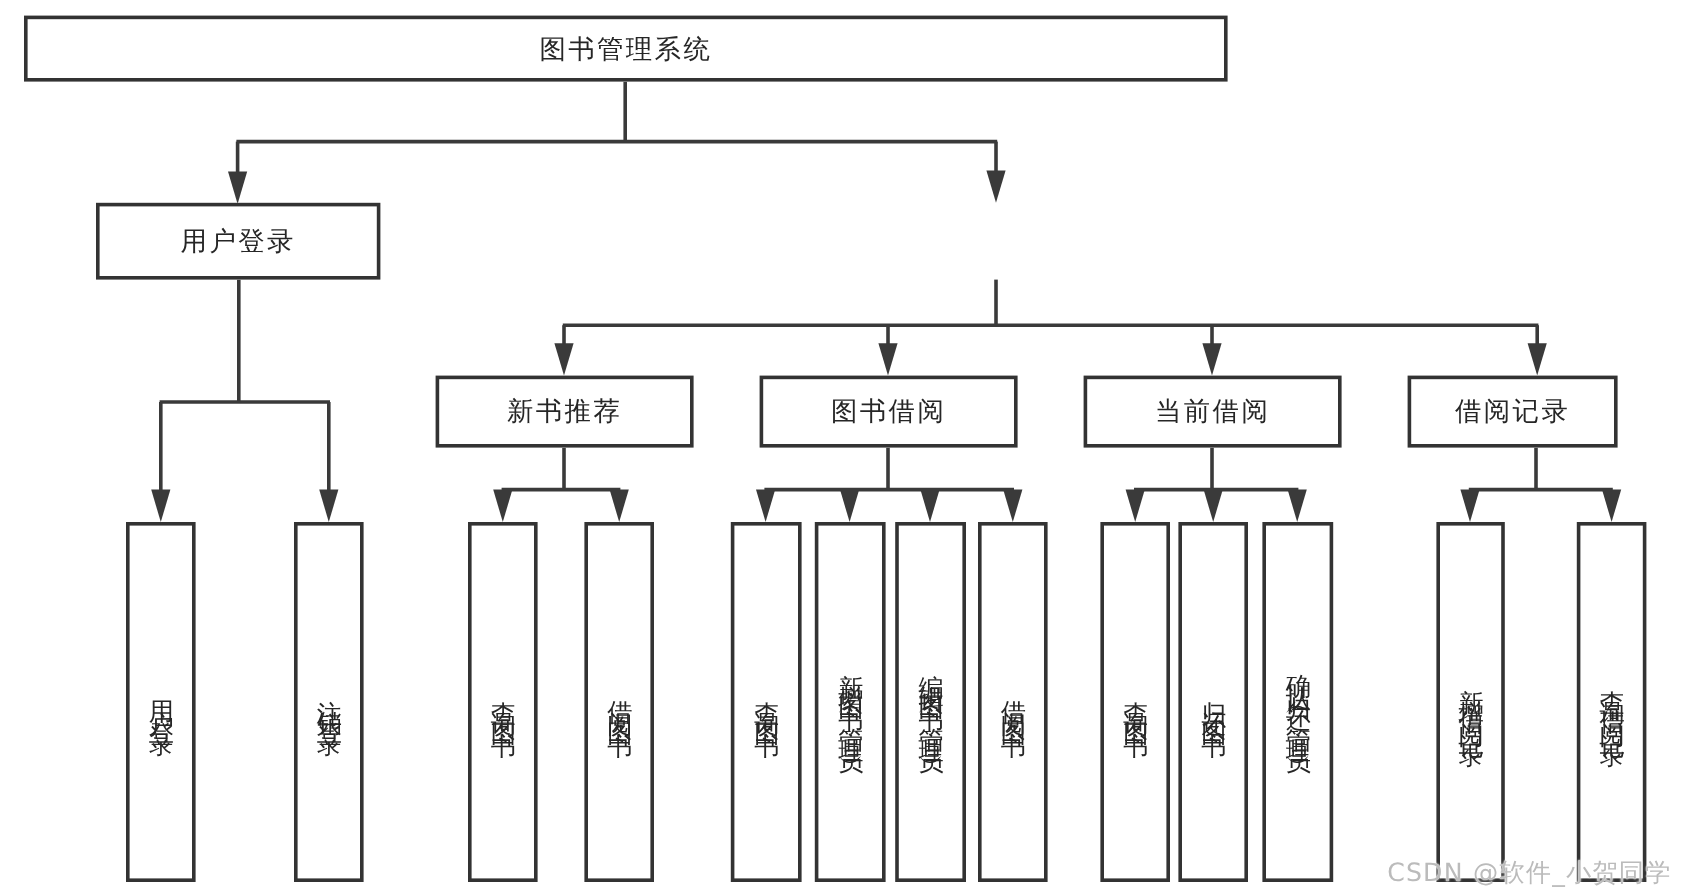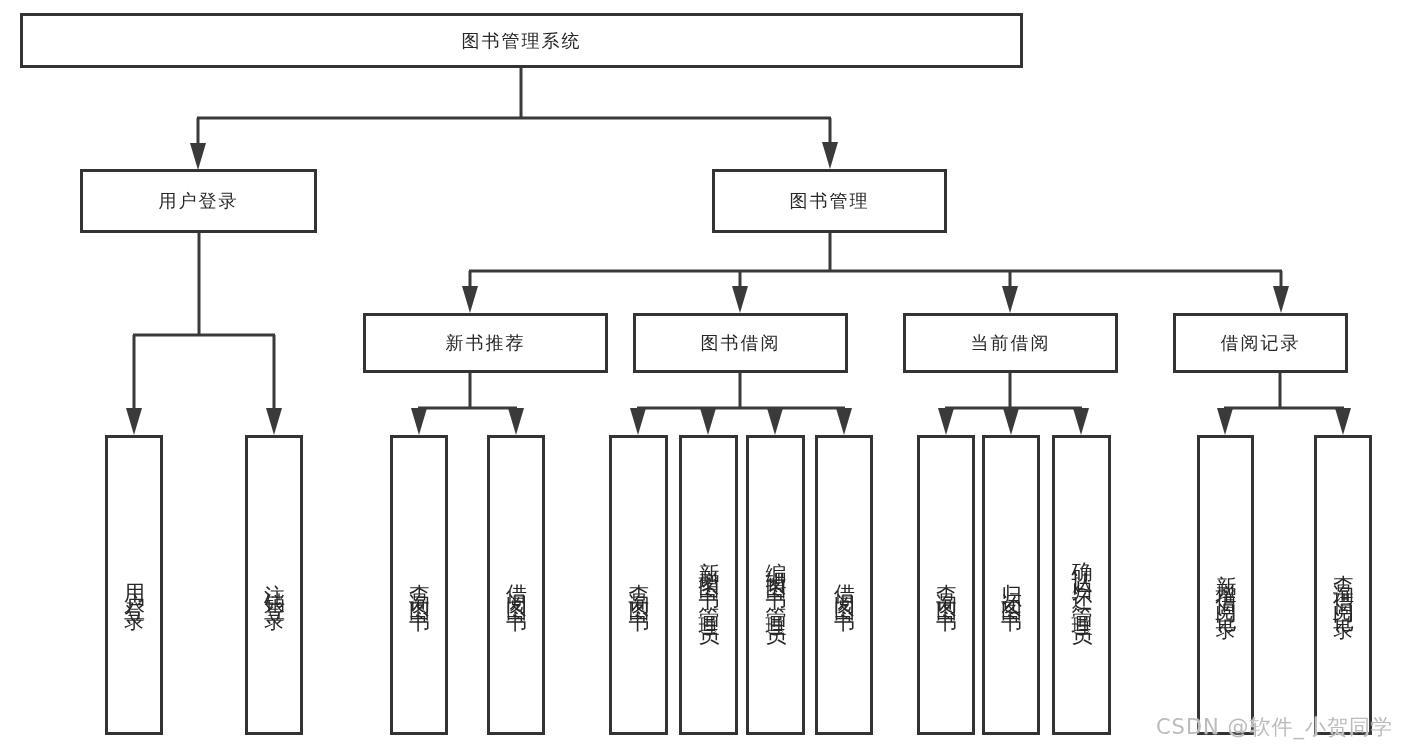--- a/index.html
+++ b/index.html
@@ -31,21 +31,21 @@
   .box{
     position:absolute;
     box-sizing:border-box;
     border:3px solid var(--border);
     background:#fff;
     display:flex;
     align-items:center;
     justify-content:center;
   }
   .box.h .lbl{
-    font-size:18px;
+    font-size:22px;
     letter-spacing:2px;
     color:var(--text);
     white-space:nowrap;
   }
   .box.v .lbl{
     display:block;
     writing-mode:vertical-rl;
     text-orientation:mixed;
     font-size:21px;
     line-height:1;
@@ -135,25 +135,22 @@
     </g>
   </svg>
 
   <div class="box h" style="left:20px;top:13px;width:1003px;height:55px">
     <span class="lbl">图书管理系统</span>
   </div>
 
   <div class="box h" style="left:80px;top:169px;width:237px;height:64px">
     <span class="lbl">用户登录</span>
   </div>
-  <div class="box h" style="left:712px;top:169px;width:235px;height:64px">
-    <span class="lbl">图书管理</span>
-  </div>
-
-  <div class="box h" style="left:363px;top:313px;width:245px;height:60px">
+
+  <div class="box h" style="left:363px;top:313px;width:215px;height:60px">
     <span class="lbl">新书推荐</span>
   </div>
   <div class="box h" style="left:903px;top:313px;width:215px;height:60px">
     <span class="lbl">当前借阅</span>
   </div>
   <div class="box h" style="left:633px;top:313px;width:215px;height:60px">
     <span class="lbl">图书借阅</span>
   </div>
   <div class="box h" style="left:1173px;top:313px;width:175px;height:60px">
     <span class="lbl">借阅记录</span>

